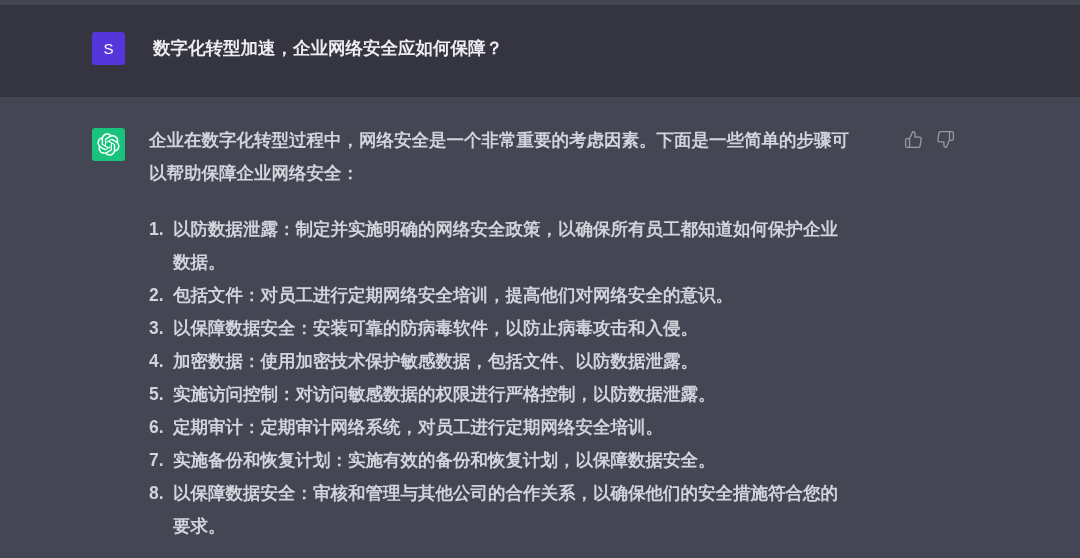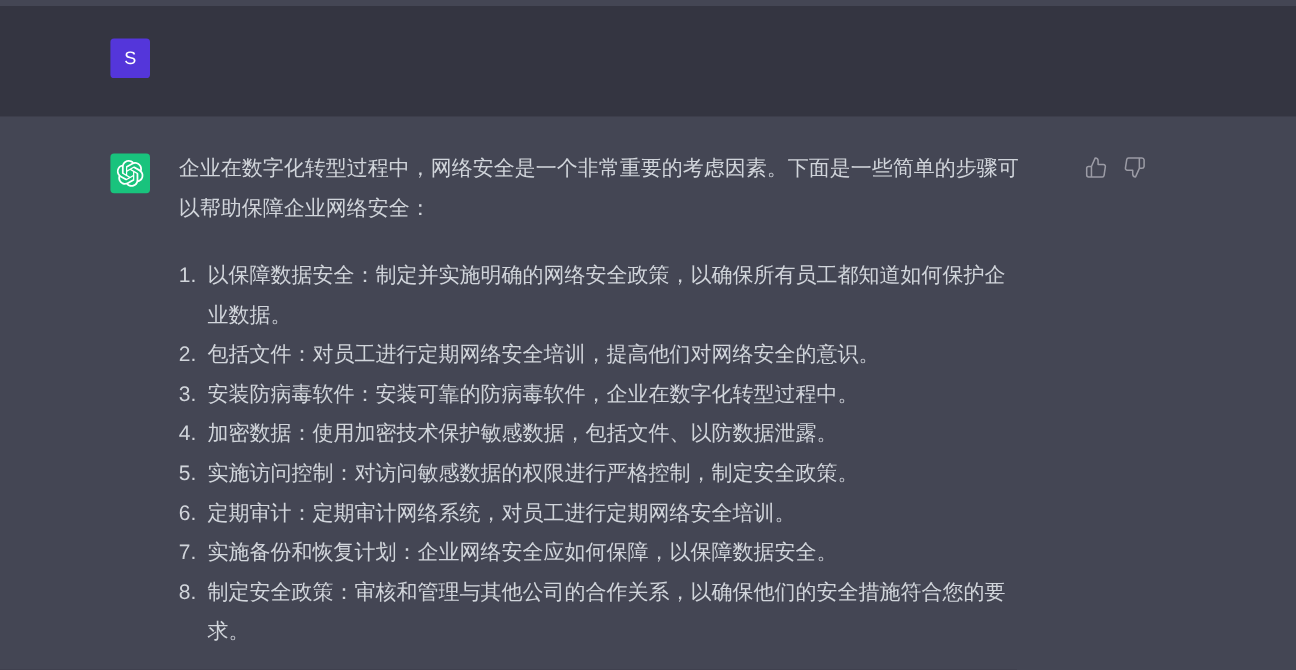--- a/index.html
+++ b/index.html
@@ -62,21 +62,21 @@
     width: 705px;
     font-size: 17.5px;
     line-height: 33px;
   }
   .user-msg {
     color: var(--user-text, #ececf1);
     font-weight: 600;
   }
   .bot-msg {
     color: var(--assistant-text, #d1d5db);
-    font-weight: 400;
+    font-weight: 700;
     margin-left: 24px;
   }
   .bot-msg p { margin: 0; }
   .bot-msg ol {
     list-style: none;
     margin: 23px 0 0 0;
     padding: 0;
   }
   .bot-msg li { display: flex; }
   .li-num { width: 24px; flex: none; }
@@ -106,67 +106,68 @@
 
 <div class="page">
 
   <div class="prev-row-edge"></div>
 
   <section class="row user-row">
     <div class="row-inner">
       <div class="avatar user-avatar">
         <span>S</span>
       </div>
+      <div class="msg user-msg">数字化转型加速，企业网络安全应如何保障？</div>
     </div>
   </section>
 
   <section class="row assistant-row">
     <div class="row-inner">
       <div class="avatar bot-avatar">
         <span>
           <svg viewBox="0 0 41 41" fill="#ffffff" xmlns="http://www.w3.org/2000/svg">
               <path d="M37.5324 16.8707C37.9808 15.5241 38.1363 14.0974 37.9886 12.6859C37.8409 11.2744 37.3934 9.91076 36.676 8.68622C35.6126 6.83404 33.9882 5.3676 32.0373 4.4985C30.0864 3.62941 27.9098 3.40259 25.8215 3.85078C24.8796 2.7893 23.7219 1.94125 22.4257 1.36341C21.1295 0.785575 19.7249 0.491269 18.3058 0.500197C16.1708 0.495044 14.0893 1.16803 12.3614 2.42214C10.6335 3.67624 9.34853 5.44666 8.6917 7.47815C7.30085 7.76286 5.98686 8.3414 4.8377 9.17505C3.68854 10.0087 2.73073 11.0782 2.02839 12.312C0.956464 14.1591 0.498905 16.2988 0.721698 18.4228C0.944492 20.5467 1.83612 22.5449 3.268 24.1293C2.81966 25.4759 2.66413 26.9026 2.81182 28.3141C2.95951 29.7256 3.40701 31.0892 4.12437 32.3138C5.18791 34.1659 6.8123 35.6322 8.76321 36.5013C10.7141 37.3704 12.8907 37.5973 14.9789 37.1492C15.9208 38.2107 17.0786 39.0587 18.3747 39.6366C19.6709 40.2144 21.0755 40.5087 22.4946 40.4998C24.6307 40.5054 26.7133 39.8321 28.4418 38.5772C30.1704 37.3223 31.4556 35.5506 32.1119 33.5179C33.5027 33.2332 34.8167 32.6547 35.9659 31.821C37.115 30.9874 38.0728 29.9178 38.7752 28.684C39.8458 26.8371 40.3023 24.6979 40.0789 22.5748C39.8556 20.4517 38.9639 18.4544 37.5324 16.8707ZM22.4978 37.8849C20.7443 37.8874 19.0459 37.2733 17.6994 36.1501C17.7601 36.117 17.8666 36.0586 17.936 36.0161L25.9004 31.4156C26.1003 31.3019 26.2663 31.137 26.3813 30.9378C26.4964 30.7386 26.5563 30.5124 26.5549 30.2825V19.0542L29.9213 20.998C29.9389 21.0068 29.9541 21.0198 29.9656 21.0359C29.977 21.052 29.9842 21.0707 29.9867 21.0902V30.3889C29.9842 32.375 29.1946 34.2791 27.7909 35.6841C26.3872 37.0892 24.4838 37.8806 22.4978 37.8849ZM6.39227 31.0064C5.51397 29.4888 5.19742 27.7107 5.49804 25.9832C5.55718 26.0187 5.66048 26.0818 5.73461 26.1244L13.699 30.7248C13.8975 30.8408 14.1233 30.902 14.3532 30.902C14.583 30.902 14.8088 30.8408 15.0073 30.7248L24.731 25.1103V28.9979C24.7321 29.0177 24.7283 29.0376 24.7199 29.0556C24.7115 29.0736 24.6988 29.0893 24.6829 29.1012L16.6317 33.7497C14.9096 34.7416 12.8643 35.0097 10.9447 34.4954C9.02506 33.9811 7.38785 32.7263 6.39227 31.0064ZM4.29707 13.6194C5.17156 12.0998 6.55279 10.9364 8.19885 10.3327C8.19885 10.4013 8.19491 10.5228 8.19491 10.6071V19.808C8.19351 20.0378 8.25334 20.2638 8.36823 20.4629C8.48312 20.6619 8.64893 20.8267 8.84863 20.9404L18.5723 26.5542L15.206 28.4979C15.1894 28.5089 15.1703 28.5155 15.1505 28.5173C15.1307 28.5191 15.1107 28.516 15.0924 28.5082L7.04046 23.8557C5.32135 22.8601 4.06716 21.2235 3.55289 19.3046C3.03862 17.3858 3.30624 15.3413 4.29707 13.6194ZM31.955 20.0556L22.2312 14.4411L25.5976 12.4981C25.6142 12.4872 25.6333 12.4805 25.6531 12.4787C25.6729 12.4769 25.6928 12.4801 25.7111 12.4879L33.7631 17.1364C34.9967 17.849 36.0017 18.8982 36.6606 20.1613C37.3194 21.4244 37.6047 22.849 37.4832 24.2684C37.3617 25.6878 36.8382 27.0432 35.9743 28.1759C35.1103 29.3086 33.9415 30.1717 32.6047 30.6641C32.6047 30.5947 32.6047 30.4733 32.6047 30.3889V21.188C32.6066 20.9586 32.5474 20.7328 32.4332 20.5338C32.319 20.3348 32.154 20.1698 31.955 20.0556ZM35.3055 15.0128C35.2464 14.9765 35.1431 14.9142 35.069 14.8717L27.1045 10.2712C26.906 10.1554 26.6803 10.0943 26.4504 10.0943C26.2206 10.0943 25.9948 10.1554 25.7963 10.2712L16.0726 15.8858V11.9982C16.0715 11.9783 16.0753 11.9585 16.0837 11.9405C16.0921 11.9225 16.1048 11.9068 16.1207 11.8949L24.1719 7.25025C25.4053 6.53903 26.8158 6.19376 28.2383 6.25482C29.6608 6.31589 31.0364 6.78077 32.2044 7.59508C33.3723 8.40939 34.2842 9.53945 34.8334 10.8531C35.3826 12.1667 35.5464 13.6095 35.3055 15.0128ZM14.2424 21.9419L10.8752 19.9981C10.8576 19.9893 10.8423 19.9763 10.8309 19.9602C10.8195 19.9441 10.8122 19.9254 10.8098 19.9058V10.6071C10.8107 9.18295 11.2173 7.78848 11.9819 6.58696C12.7466 5.38544 13.8377 4.42659 15.1275 3.82264C16.4173 3.21869 17.8524 2.99464 19.2649 3.1767C20.6775 3.35876 22.0089 3.93941 23.1034 4.85067C23.0427 4.88379 22.937 4.94215 22.8668 4.98473L14.9024 9.58517C14.7025 9.69878 14.5366 9.86356 14.4215 10.0626C14.3065 10.2616 14.2466 10.4877 14.2479 10.7175L14.2424 21.9419ZM16.071 17.9991L20.4018 15.4978L24.7325 17.9975V22.9985L20.4018 25.4983L16.071 22.9985V17.9991Z"></path>
             </svg>
         </span>
       </div>
 
       <div class="msg bot-msg">
         <p>企业在数字化转型过程中，网络安全是一个非常重要的考虑因素。下面是一些简单的步骤可以帮助保障企业网络安全：</p>
         <ol>
           <li>
               <span class="li-num">1.</span>
-              <span class="li-text">以保障数据安全：制定并实施明确的网络安全政策，以确保所有员工都知道如何保护企业数据。</span>
+              <span class="li-text">以防数据泄露：制定并实施明确的网络安全政策，以确保所有员工都知道如何保护企业数据。</span>
             </li>
           <li>
               <span class="li-num">2.</span>
               <span class="li-text">包括文件：对员工进行定期网络安全培训，提高他们对网络安全的意识。</span>
             </li>
           <li>
               <span class="li-num">3.</span>
-              <span class="li-text">安装防病毒软件：安装可靠的防病毒软件，企业在数字化转型过程中。</span>
+              <span class="li-text">以保障数据安全：安装可靠的防病毒软件，以防止病毒攻击和入侵。</span>
             </li>
           <li>
               <span class="li-num">4.</span>
               <span class="li-text">加密数据：使用加密技术保护敏感数据，包括文件、以防数据泄露。</span>
             </li>
           <li>
               <span class="li-num">5.</span>
-              <span class="li-text">实施访问控制：对访问敏感数据的权限进行严格控制，制定安全政策。</span>
+              <span class="li-text">实施访问控制：对访问敏感数据的权限进行严格控制，以防数据泄露。</span>
             </li>
           <li>
               <span class="li-num">6.</span>
               <span class="li-text">定期审计：定期审计网络系统，对员工进行定期网络安全培训。</span>
             </li>
           <li>
               <span class="li-num">7.</span>
-              <span class="li-text">实施备份和恢复计划：企业网络安全应如何保障，以保障数据安全。</span>
+              <span class="li-text">实施备份和恢复计划：实施有效的备份和恢复计划，以保障数据安全。</span>
             </li>
           <li>
               <span class="li-num">8.</span>
-              <span class="li-text">制定安全政策：审核和管理与其他公司的合作关系，以确保他们的安全措施符合您的要求。</span>
+              <span class="li-text">以保障数据安全：审核和管理与其他公司的合作关系，以确保他们的安全措施符合您的要求。</span>
             </li>
         </ol>
       </div>
 
       <div class="actions">
         <button class="action-btn">
           <span>
             <svg viewBox="0 0 24 24" fill="none" stroke="currentColor" stroke-width="1.6" stroke-linecap="round" stroke-linejoin="round" xmlns="http://www.w3.org/2000/svg">
                 <path d="M14 9V5a3 3 0 0 0-3-3l-4 9v11h11.28a2 2 0 0 0 2-1.7l1.38-9a2 2 0 0 0-2-2.3zM7 22H4a2 2 0 0 1-2-2v-7a2 2 0 0 1 2-2h3"></path>
               </svg>

